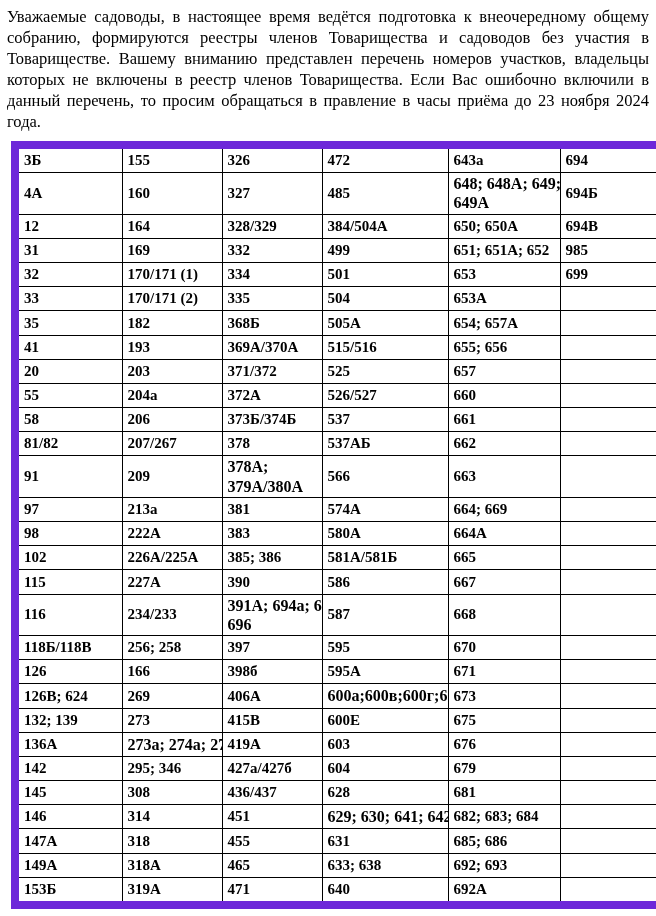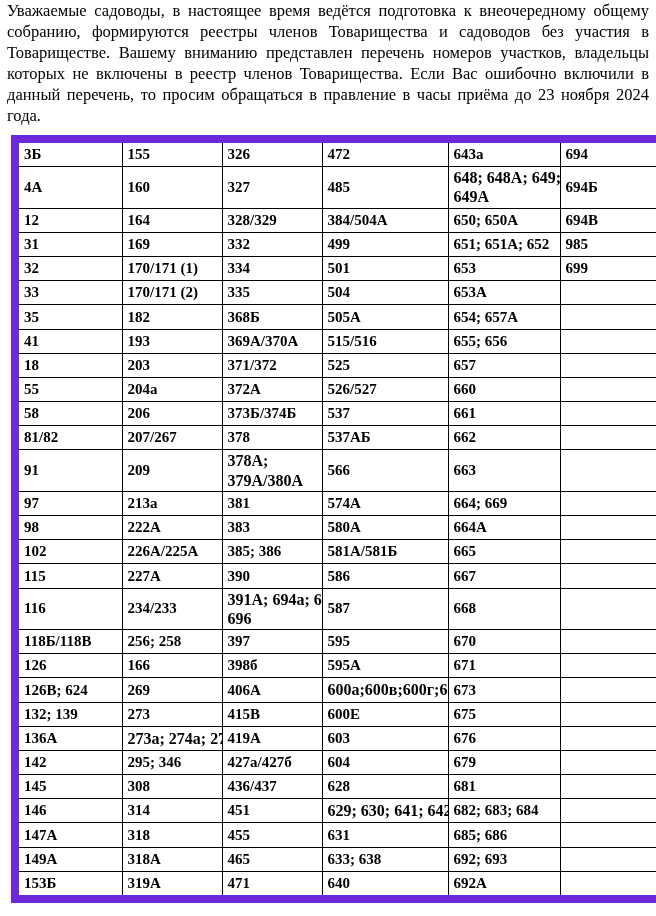--- a/index.html
+++ b/index.html
@@ -10,20 +10,21 @@
   }
   body {
     font-family: "Liberation Serif", "DejaVu Serif", serif;
     color: #000000;
   }
   .page {
     width: 656px;
     min-height: 916px;
     background: #ffffff;
     box-sizing: border-box;
+    padding-top: 6px;
   }
   .intro {
     margin: 0 7px 9px 7px;
     font-size: 16.5px;
     line-height: 21px;
     text-align: justify;
     color: #000000;
   }
   table.plots {
     border-collapse: collapse;
@@ -123,21 +124,21 @@
         </tr>
         <tr>
           <td>41</td>
           <td>193</td>
           <td>369А/370А</td>
           <td>515/516</td>
           <td>655; 656</td>
           <td></td>
         </tr>
         <tr>
-          <td>18</td>
+          <td>20</td>
           <td>203</td>
           <td>371/372</td>
           <td>525</td>
           <td>657</td>
           <td></td>
         </tr>
         <tr>
           <td>55</td>
           <td>204а</td>
           <td>372А</td>

